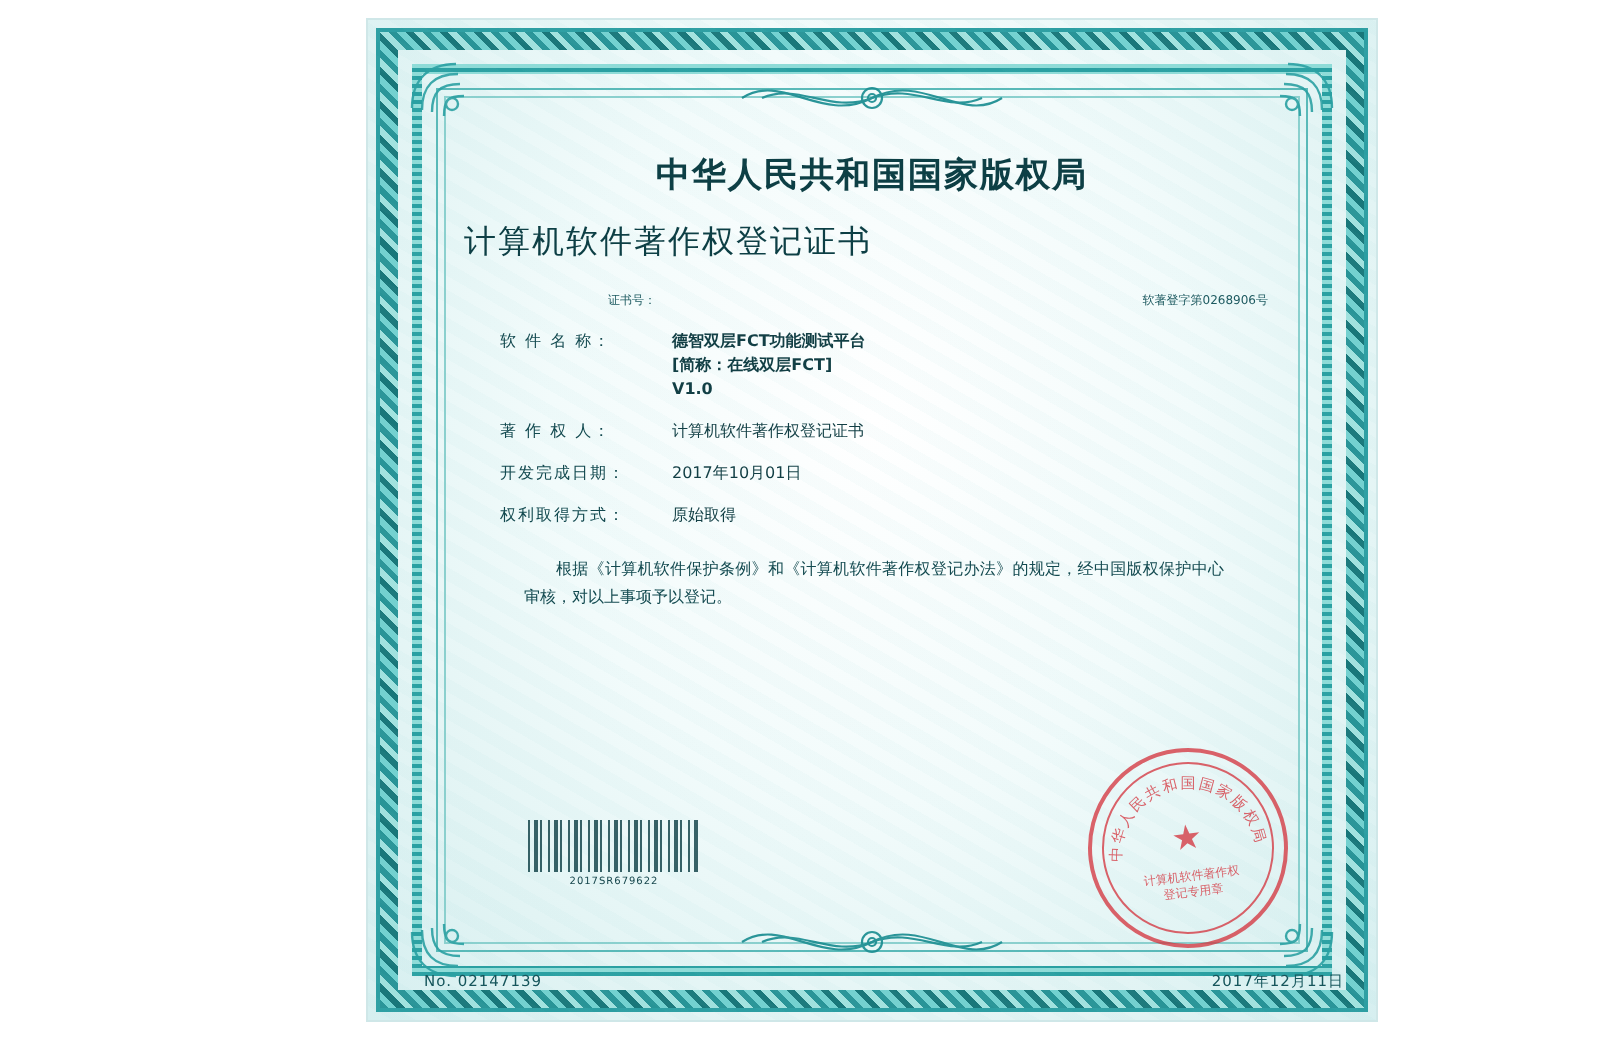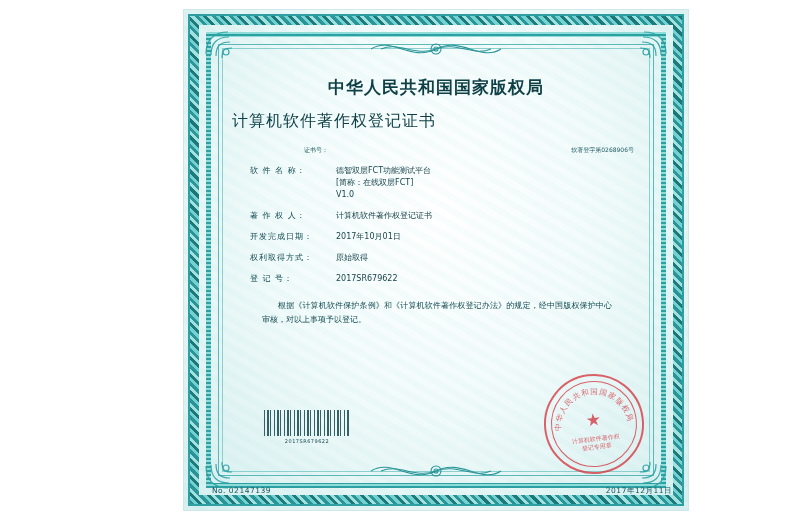--- a/index.html
+++ b/index.html
@@ -145,21 +145,21 @@
   .flabel {
     width: 86px;
     flex: none;
     letter-spacing: 1px;
     color: #134a50;
   }
   .fvalue {
     flex: 1;
     color: #123f45;
   }
-  .fvalue .line { display: block; }
+  .fvalue .line { display: block; font-weight: bold; }
 
   .paras {
     margin-top: 14px;
     padding: 0 16px 0 18px;
     font-size: 8px;
     line-height: 1.8;
     color: #134a50;
     text-align: justify;
   }
   .paras p { margin: 12px; text-indent: 16px; }
@@ -377,24 +377,20 @@
           <div class="fvalue">2017年10月01日</div>
         </div>
 
 
         <div class="frow">
           <div class="flabel">权利取得方式：</div>
           <div class="fvalue">原始取得</div>
         </div>
 
 
-        <div class="frow">
-          <div class="flabel">登 记 号：</div>
-          <div class="fvalue">2017SR679622</div>
-        </div>
 
       </div>
 
       <div class="paras">
         <p>根据《计算机软件保护条例》和《计算机软件著作权登记办法》的规定，经中国版权保护中心审核，对以上事项予以登记。</p>
       </div>
 
     </div>
 
     <div class="barcode"></div>

